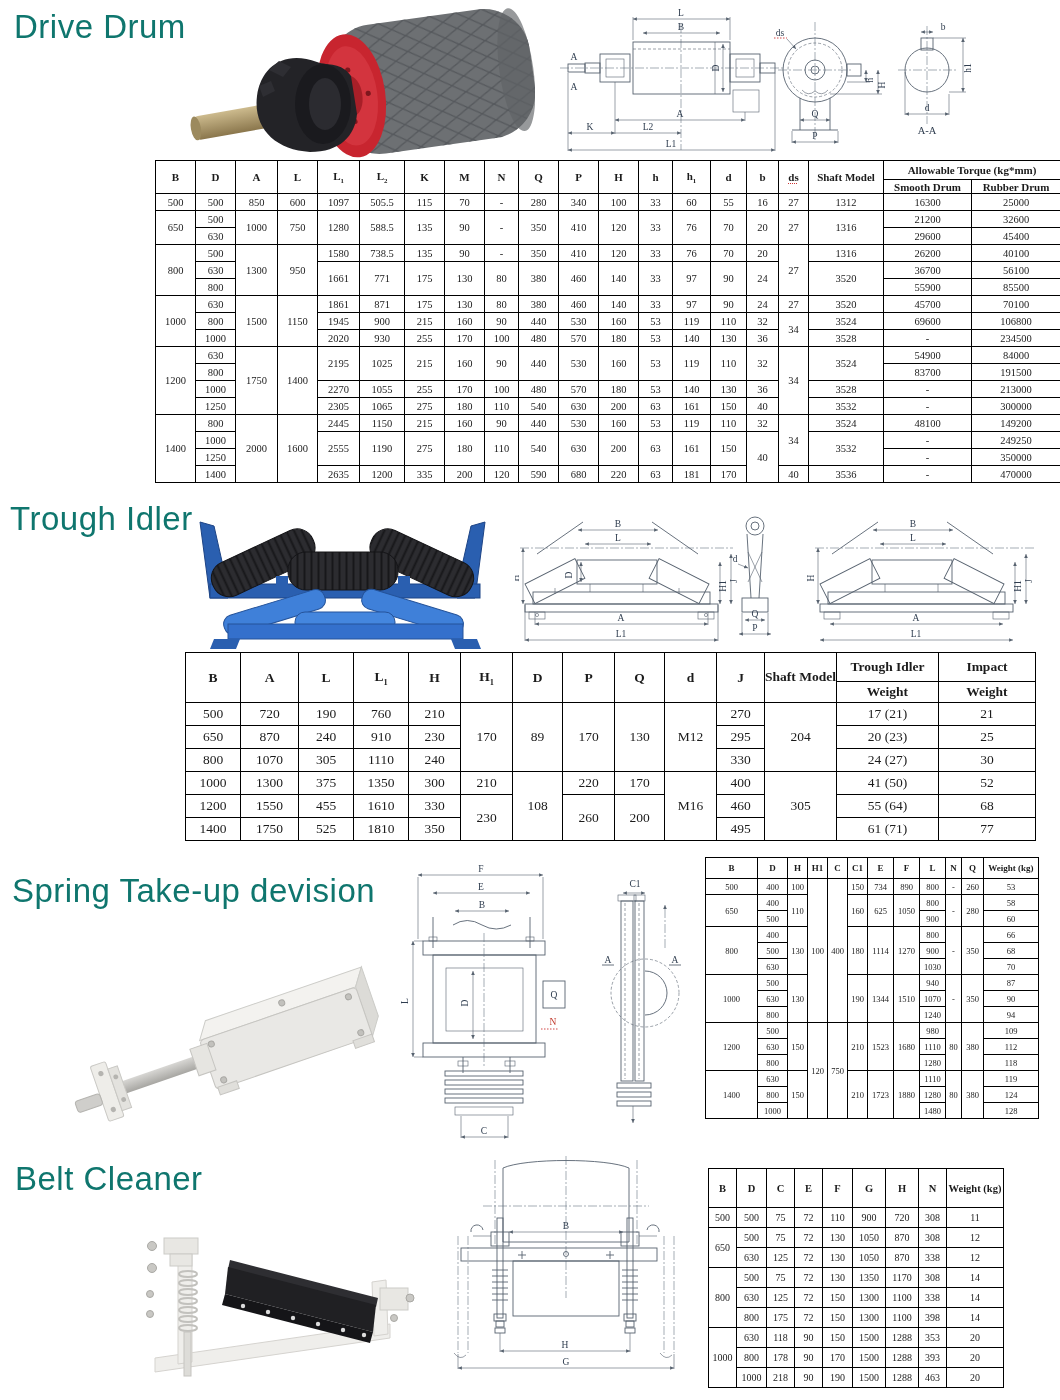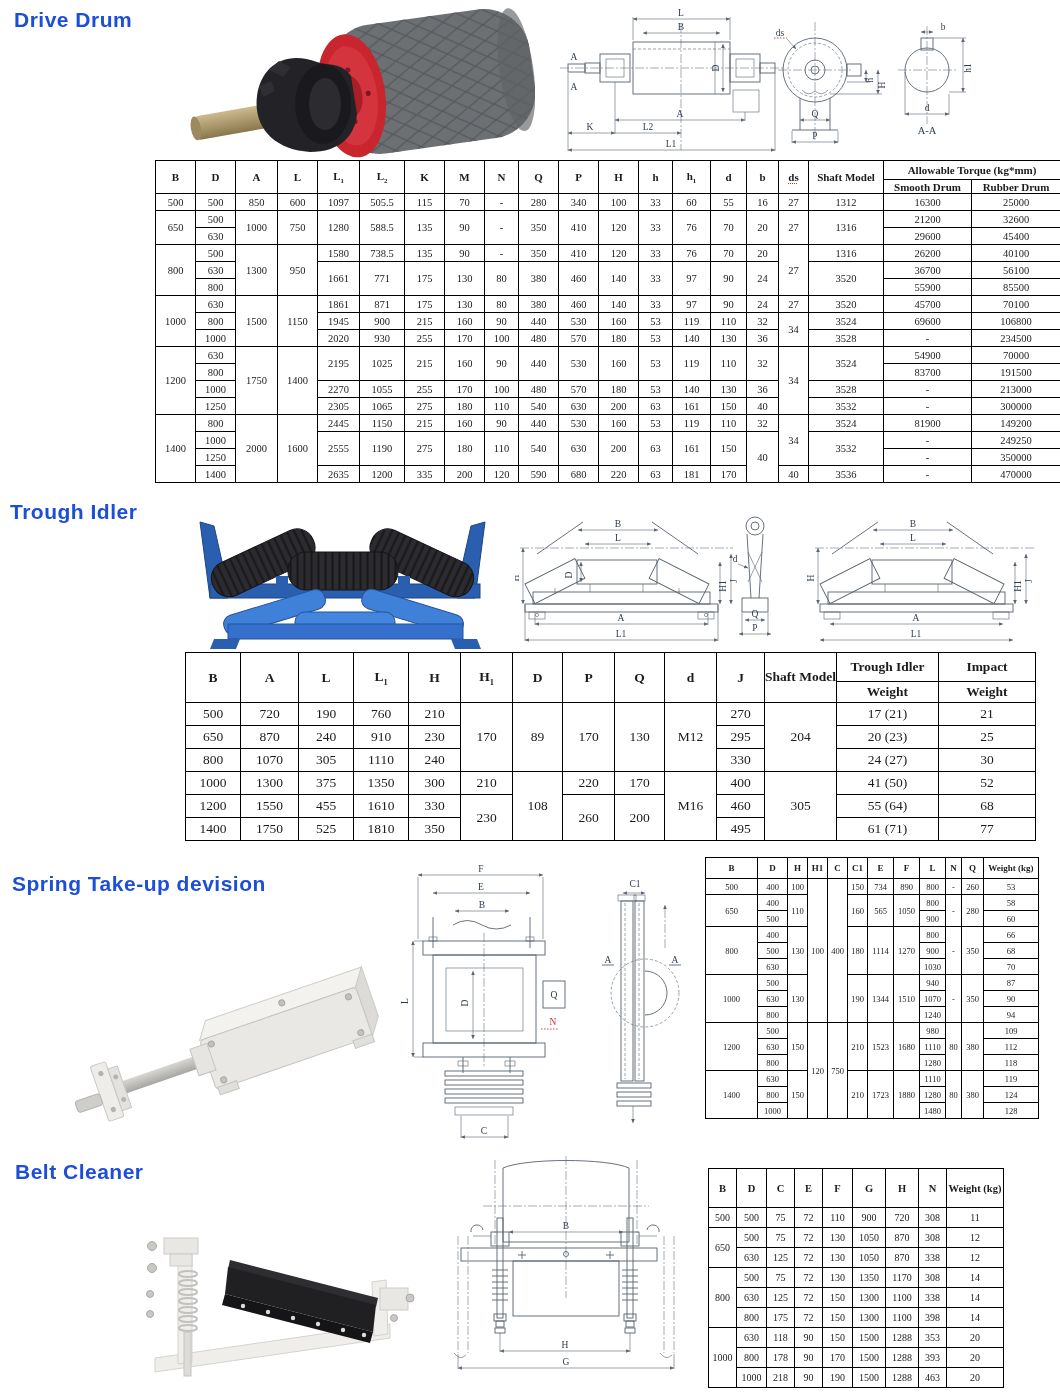--- a/index.html
+++ b/index.html
@@ -1,17 +1,17 @@
 <!DOCTYPE html>
 <html><head>
 <meta charset="utf-8">
 <style>
   html,body{margin:0;padding:0;background:#fff}
   .page{position:relative;width:1060px;height:1400px;background:#fff;overflow:hidden;font-family:"Liberation Sans",sans-serif}
-  .title{position:absolute;color:#1d4ed8;font-size:21px;font-weight:700;letter-spacing:.5px;white-space:nowrap}
+  .title{position:absolute;color:#0f766e;font-size:33px;font-weight:400;letter-spacing:.5px;white-space:nowrap}
   .art{position:absolute}
   .tbl{position:absolute;border-collapse:collapse;table-layout:fixed;background:#fff;font-family:"Liberation Serif",serif;color:#1b1b1b;text-align:center}
   .tbl th,.tbl td{border:1px solid #000;padding:0;white-space:nowrap;overflow:hidden}
   .tbl th{font-weight:bold}
   .tbl sub{font-size:.62em}
   .t-drive th{height:18px;font-size:11px}
   .t-drive thead tr+tr th{height:13px;font-size:11px}
   .t-drive td{height:16px;font-size:10.5px}
   .t-trough th{height:28px;font-size:13.5px}
   .t-trough thead tr+tr th{height:20px}
@@ -377,21 +377,21 @@
           <td rowspan="2">440</td>
           <td rowspan="2">530</td>
           <td rowspan="2">160</td>
           <td rowspan="2">53</td>
           <td rowspan="2">119</td>
           <td rowspan="2">110</td>
           <td rowspan="2">32</td>
           <td rowspan="4">34</td>
           <td rowspan="2">3524</td>
           <td>54900</td>
-          <td>70000</td>
+          <td>84000</td>
         </tr>
         <tr>
           <td>800</td>
           <td>83700</td>
           <td>191500</td>
         </tr>
         <tr>
           <td>1000</td>
           <td>2270</td>
           <td>1055</td>
@@ -439,21 +439,21 @@
           <td>90</td>
           <td>440</td>
           <td>530</td>
           <td>160</td>
           <td>53</td>
           <td>119</td>
           <td>110</td>
           <td>32</td>
           <td rowspan="3">34</td>
           <td>3524</td>
-          <td>81900</td>
+          <td>48100</td>
           <td>149200</td>
         </tr>
         <tr>
           <td>1000</td>
           <td rowspan="2">2555</td>
           <td rowspan="2">1190</td>
           <td rowspan="2">275</td>
           <td rowspan="2">180</td>
           <td rowspan="2">110</td>
           <td rowspan="2">540</td>
@@ -888,21 +888,21 @@
           <td>800</td>
           <td>-</td>
           <td>260</td>
           <td>53</td>
         </tr>
         <tr>
           <td rowspan="2">650</td>
           <td>400</td>
           <td rowspan="2">110</td>
           <td rowspan="2">160</td>
-          <td rowspan="2">565</td>
+          <td rowspan="2">625</td>
           <td rowspan="2">1050</td>
           <td>800</td>
           <td rowspan="2">-</td>
           <td rowspan="2">280</td>
           <td>58</td>
         </tr>
         <tr>
           <td>500</td>
           <td>900</td>
           <td>60</td>

